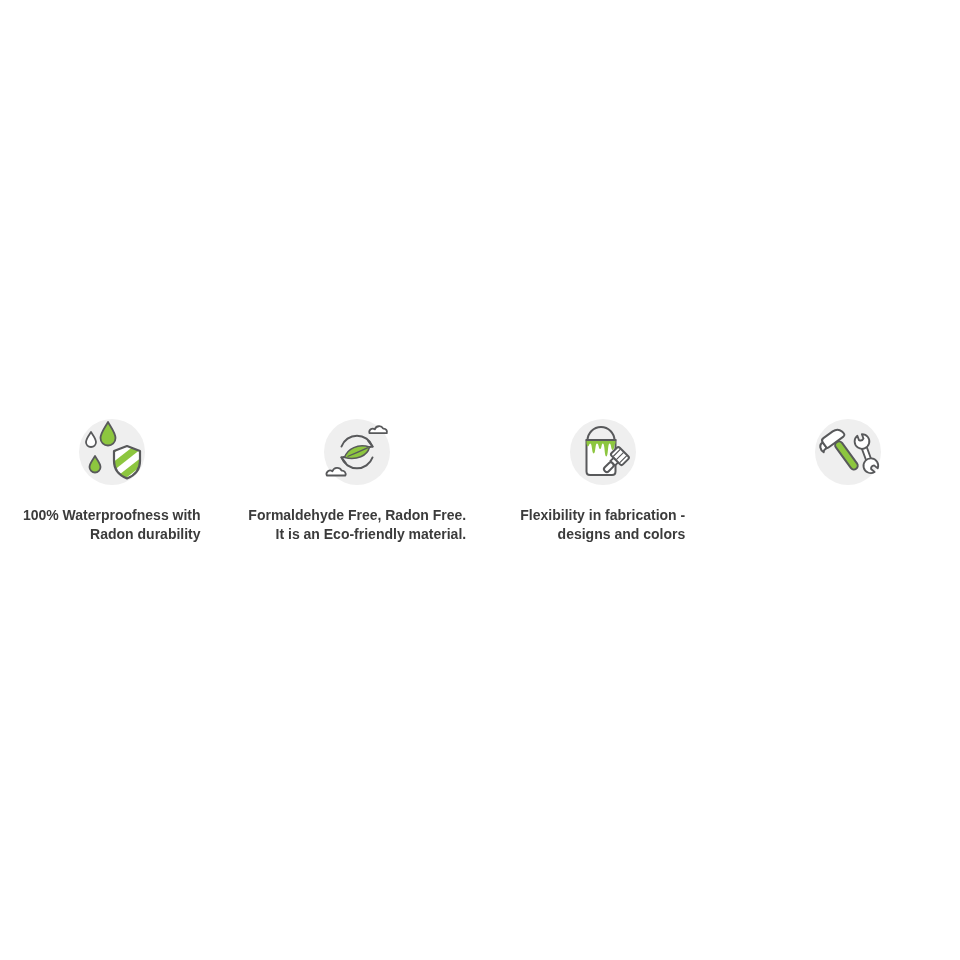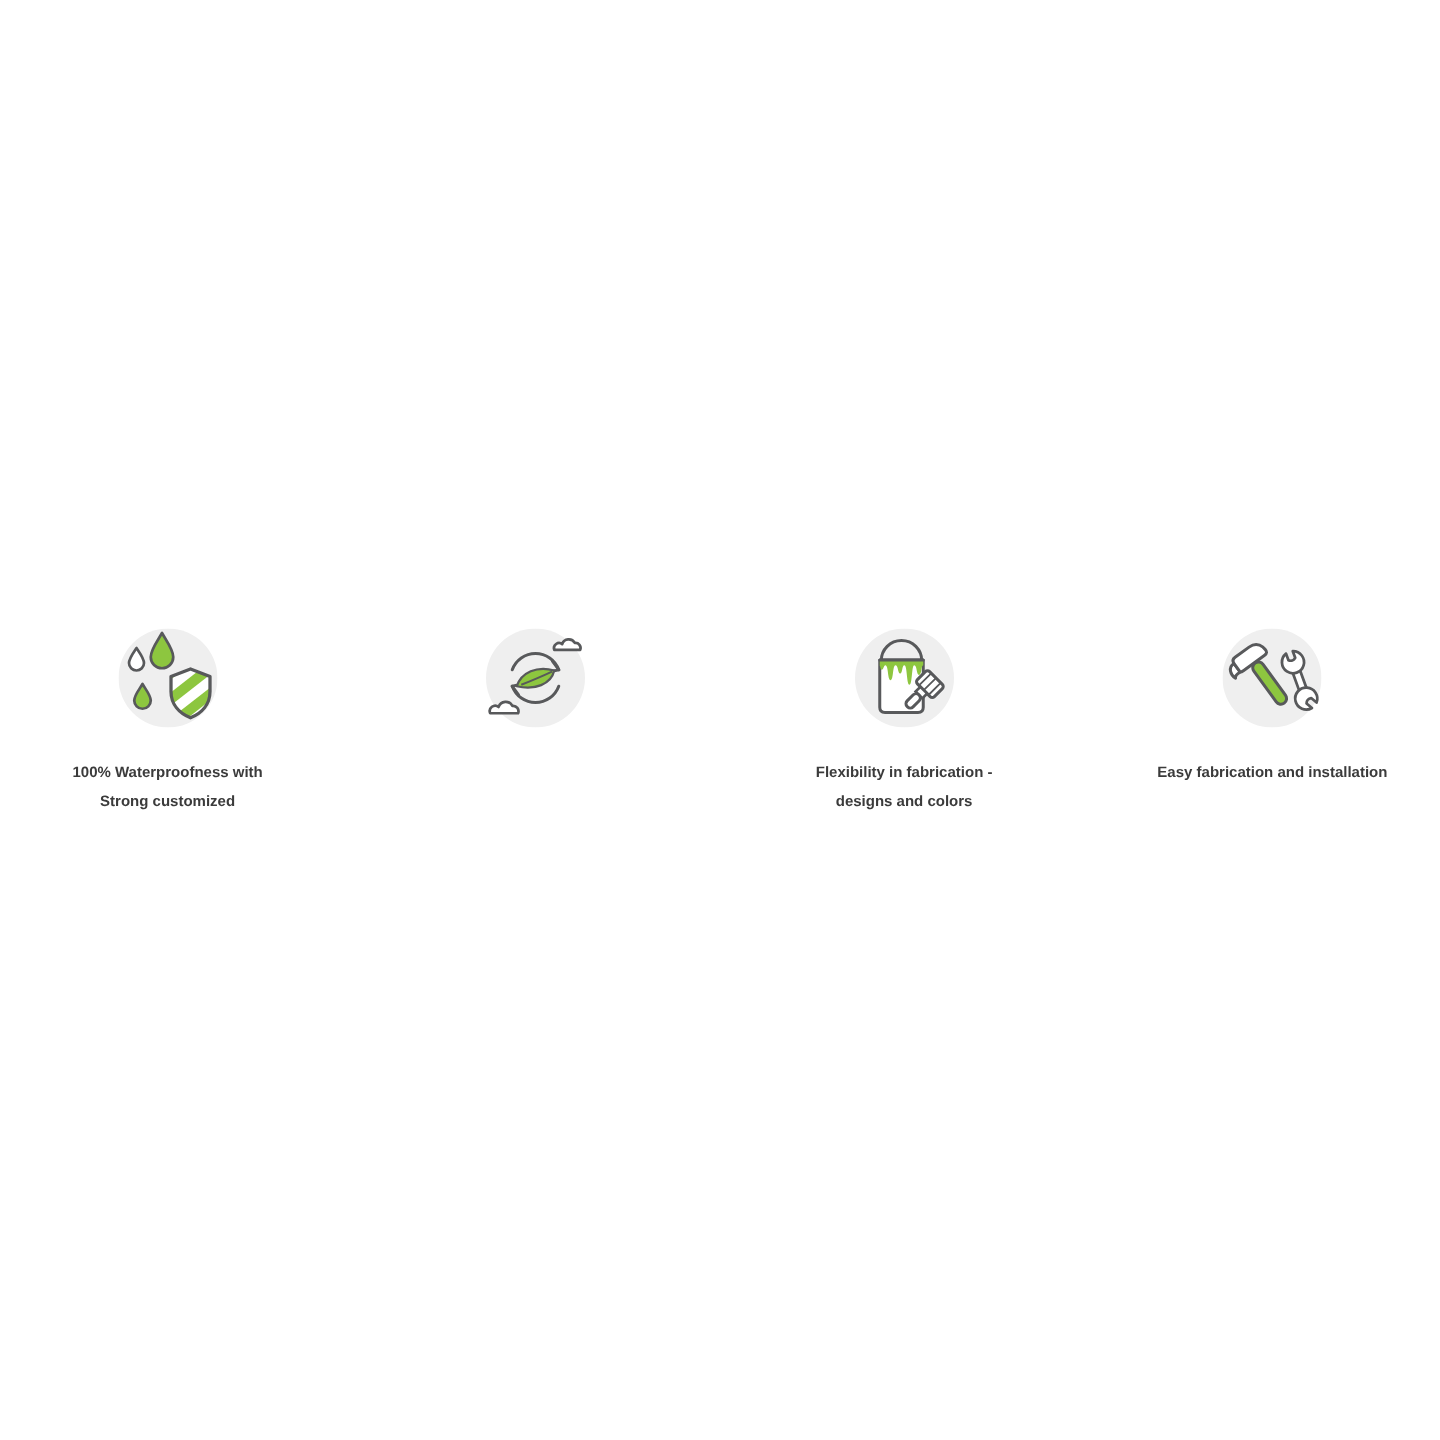--- a/index.html
+++ b/index.html
@@ -29,25 +29,25 @@
     display:flex;
     flex-direction:column;
     align-items:center;
   }
   .icon-circle{
     width:66px;height:66px;
   }
   .icon-circle svg{display:block;}
   .caption{
     margin:21px 0 0 0;
-    font-size:10px;
+    font-size:14px;
     font-weight:bold;
     line-height:19px;
     color:var(--text-color);
-    text-align:center;
+    text-align:right;
     white-space:nowrap;
   }
 </style>
 </head>
 <body style="background: rgb(255, 255, 255);">
 
 <main>
   <section class="features">
 
     <div class="feature">
@@ -68,38 +68,42 @@
             </g>
           </g>
           <path d="M48 27 L61 32 V42 C61 50.5 55.5 56.5 48 59.5 C40.5 56.5 35 50.5 35 42 V32 Z" fill="none" stroke="var(--outline)" stroke-width="2.2" stroke-linejoin="round"></path>
           <path d="M12 13 C10 16 7 20 7 23 A5 5 0 0 0 17 23 C17 20 14 16 12 13 Z" fill="#ffffff" stroke="var(--outline)" stroke-width="1.8" stroke-linejoin="round"></path>
           <path d="M29 3 C26.5 7.5 21.5 14 21.5 19 A7.5 7.5 0 0 0 36.5 19 C36.5 14 31.5 7.5 29 3 Z" fill="var(--accent)" stroke="var(--outline)" stroke-width="1.8" stroke-linejoin="round"></path>
           <path d="M16 37 C14 40.5 10.5 44.5 10.5 48 A5.5 5.5 0 0 0 21.5 48 C21.5 44.5 18 40.5 16 37 Z" fill="var(--accent)" stroke="var(--outline)" stroke-width="1.8" stroke-linejoin="round"></path>
         </svg>
       </div>
       <p class="caption">
         <span>100% Waterproofness with</span><br>
-        <span>Strong customized</span>
+        <span>Radon durability</span>
       </p>
     </div>
 
     <div class="feature">
       <div class="icon-circle">
         <svg viewBox="0 0 66 66" width="66" height="66">
           <circle cx="33" cy="33" r="33" fill="var(--circle-bg)"></circle>
           <path d="M17.5 27.5 A16.5 16.5 0 0 1 48.5 27.5" fill="none" stroke="var(--outline)" stroke-width="2" stroke-linecap="round"></path>
           <path d="M48.5 38.5 A16.5 16.5 0 0 1 17.5 38.5" fill="none" stroke="var(--outline)" stroke-width="2" stroke-linecap="round"></path>
           <path d="M44.3 21.8 L48.6 27.6 L42.3 28.8" fill="none" stroke="var(--outline)" stroke-width="2" stroke-linecap="round" stroke-linejoin="round"></path>
           <path d="M21.7 44.2 L17.4 38.4 L23.7 37.2" fill="none" stroke="var(--outline)" stroke-width="2" stroke-linecap="round" stroke-linejoin="round"></path>
           <path d="M20.5 38.5 C23.5 29.5 34 24.5 45.5 28 C43.5 37 32.5 41.5 20.5 38.5 Z" fill="var(--accent)" stroke="var(--outline)" stroke-width="1.5" stroke-linejoin="round"></path>
           <path d="M23.5 37.5 C31 34.5 38 31.5 44 28.7" fill="none" stroke="var(--outline)" stroke-width="1.3"></path>
           <path d="M45.5 14.2 A3.4 3.4 0 0 1 50.8 10.4 A4.6 4.6 0 0 1 59.2 9.6 A3.4 3.4 0 0 1 62.8 14.2 Z" fill="#ffffff" stroke="var(--outline)" stroke-width="1.8" stroke-linejoin="round"></path>
           <path d="M2.8 56.5 A3.6 3.6 0 0 1 8.4 52.3 A5 5 0 0 1 17.6 51.6 A3.6 3.6 0 0 1 21.4 56.5 Z" fill="#ffffff" stroke="var(--outline)" stroke-width="1.8" stroke-linejoin="round"></path>
         </svg>
       </div>
+      <p class="caption">
+        <span>Formaldehyde Free, Radon Free.</span><br>
+        <span>It is an Eco-friendly material.</span>
+      </p>
     </div>
 
     <div class="feature">
       <div class="icon-circle">
         <svg viewBox="0 0 66 66" width="66" height="66">
           <circle cx="33" cy="33" r="33" fill="var(--circle-bg)"></circle>
           <path d="M17.5 21.5 A13.5 13.5 0 0 1 44.5 21.5" fill="none" stroke="var(--outline)" stroke-width="2" stroke-linecap="round"></path>
           <path d="M16.5 21 H45.5 V52.5 Q45.5 56 42 56 H20 Q16.5 56 16.5 52.5 Z" fill="#ffffff" stroke="var(--outline)" stroke-width="2" stroke-linejoin="round"></path>
           <path d="M16.5 21 H45.5 V24.5 C44 24.5 44.5 31 42.7 31 C40.9 31 41.4 24.5 39.5 24.5 C37.7 24.5 38.3 37.5 36.3 37.5 C34.3 37.5 34.9 24.5 32.9 24.5 C31.3 24.5 31.7 30 30.1 30 C28.5 30 28.9 24.5 26.9 24.5 C25.1 24.5 25.7 34.5 23.7 34.5 C21.7 34.5 22.3 24.5 20.3 24.5 C19 24.5 19.2 27.5 17.8 27.5 C16.9 27.5 17 25 16.5 25 Z" fill="var(--accent)"></path>
           <path d="M16.5 21 H45.5" fill="none" stroke="var(--outline)" stroke-width="2" stroke-linecap="round"></path>
@@ -128,19 +132,16 @@
               <path d="M-2.6 -7.6 A8 8 0 1 0 2.6 -7.6 L2.6 -2.5 A3.8 3.8 0 0 1 -2.6 -2.5 Z"></path>
             </g>
           </g>
           <g transform="translate(23.5 25.5) rotate(-36)">
             <path d="M-11.5 -11 C-16.5 -11.5 -18 -6 -16.5 -2.5 C-15.5 -4.5 -13.5 -4.2 -11.5 -4 Z" fill="#ffffff" stroke="var(--outline)" stroke-width="2" stroke-linejoin="round"></path>
             <path d="M-11.5 -4 L-11.5 -11 Q-11.5 -14 -8.5 -14 L3 -14 Q9 -14 10.5 -8.5 L10.8 -6.5 Q11.2 -3.5 8.2 -3.5 L-9 -3.5 Q-11.5 -3.5 -11.5 -4 Z" fill="#ffffff" stroke="var(--outline)" stroke-width="2" stroke-linejoin="round"></path>
             <rect x="-3.8" y="-3" width="7.6" height="33" rx="3.8" fill="var(--accent)" stroke="var(--outline)" stroke-width="2"></rect>
           </g>
         </svg>
       </div>
-      <p class="caption">
-        <span>Easy fabrication and installation</span>
-      </p>
     </div>
 
   </section>
 </main>
 
 </body></html>

